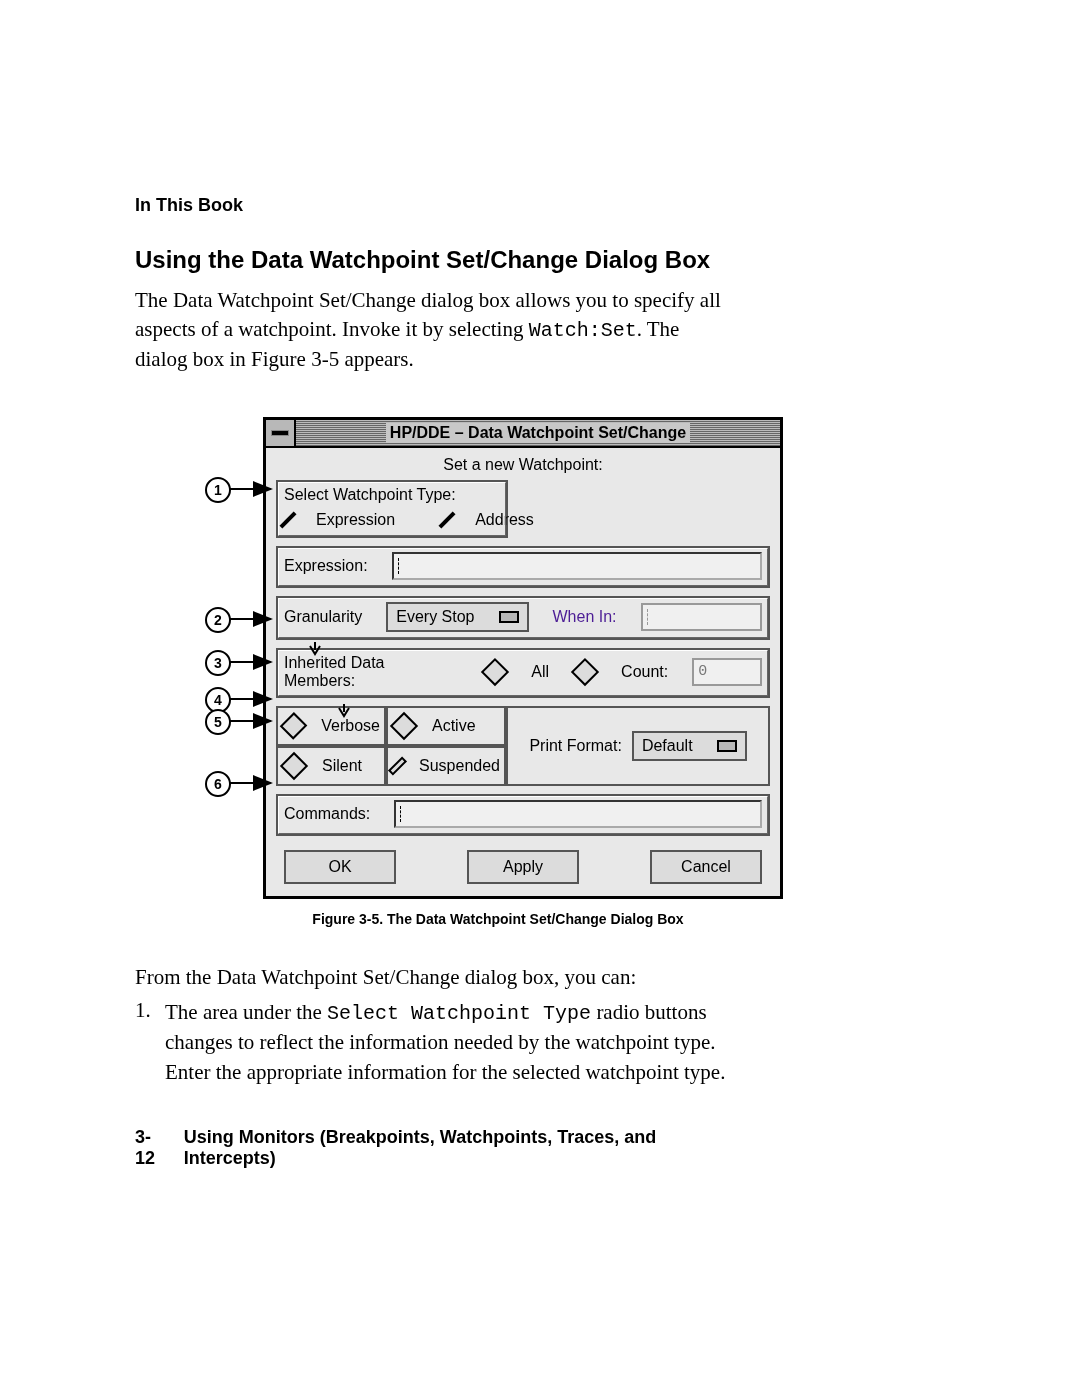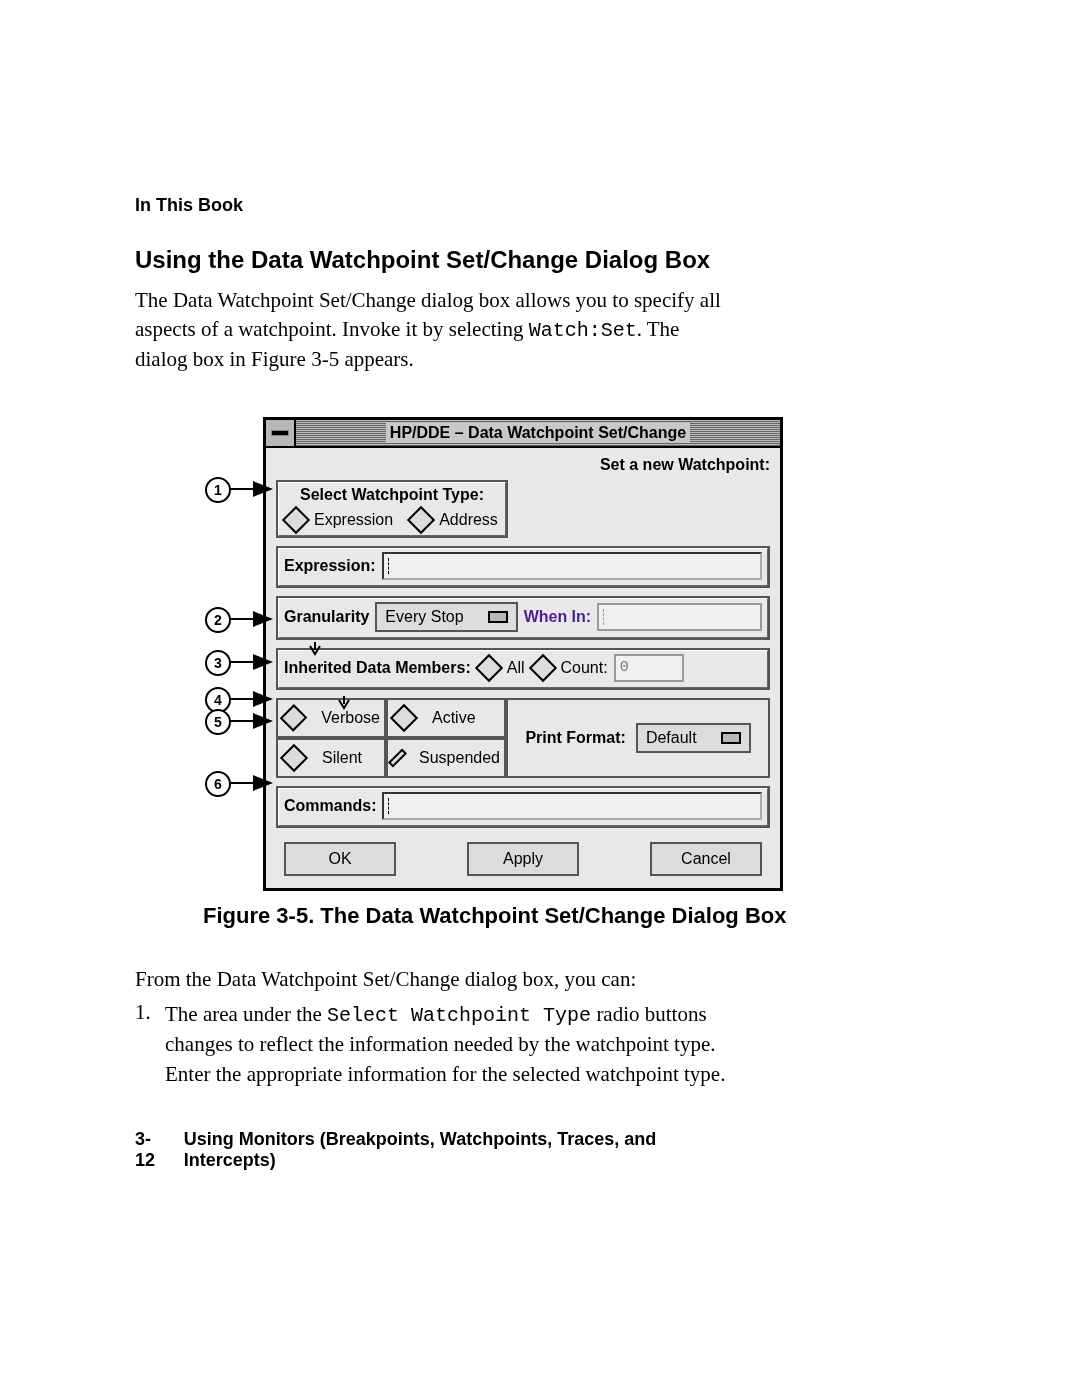--- a/index.html
+++ b/index.html
@@ -85,42 +85,42 @@
     color: #000;
   }
   .dlg-body {
     padding: 6px 10px 10px 10px;
     font-family: Arial, Helvetica, sans-serif;
     font-size: 16px;
     color: #000;
     position: relative;
   }
   .subhead {
-    text-align: right;
-    font-weight: bold;
+    text-align: center;
+    font-weight: normal;
     padding: 2px 0 6px 0;
   }
   .group {
     border: 2px solid #555;
     background: #e8e8e8;
     padding: 4px 6px 6px 6px;
     margin-bottom: 8px;
     position: relative;
   }
   .group.inset::before {
     content: "";
     position: absolute;
     inset: 0;
     border: 1px solid #fff;
     border-right-color: #666;
     border-bottom-color: #666;
     pointer-events: none;
   }
-  .lbl-strong { font-weight: bold; text-align: center; }
-  .row { display: flex; align-items: center; gap: 6px; }
+  .lbl-strong { font-weight: normal; }
+  .row { display: flex; align-items: center; gap: 24px; }
   .diamond {
     width: 16px; height: 16px; display: inline-block;
     transform: rotate(45deg);
     border: 2px solid #000;
     background: #dcdcdc;
     margin: 0 2px;
   }
   .textbox {
     border: 2px solid #555;
     border-top-color: #333;
@@ -212,22 +212,22 @@
     justify-content: center;
     font-family: Arial, Helvetica, sans-serif;
     font-weight: bold;
     font-size: 14px;
     background: #fff;
     left: 2px;
   }
   .fig-caption {
     font-family: Arial, Helvetica, sans-serif;
     font-weight: bold;
-    font-size: 22px;
-    text-align: left;
+    font-size: 14px;
+    text-align: center;
     width: 590px;
     margin: 12px 0 36px 68px;
   }
   .list-item {
     display: flex;
     gap: 8px;
     margin: 6px 0 8px 0;
   }
   .list-num {
     font-size: 21px;

